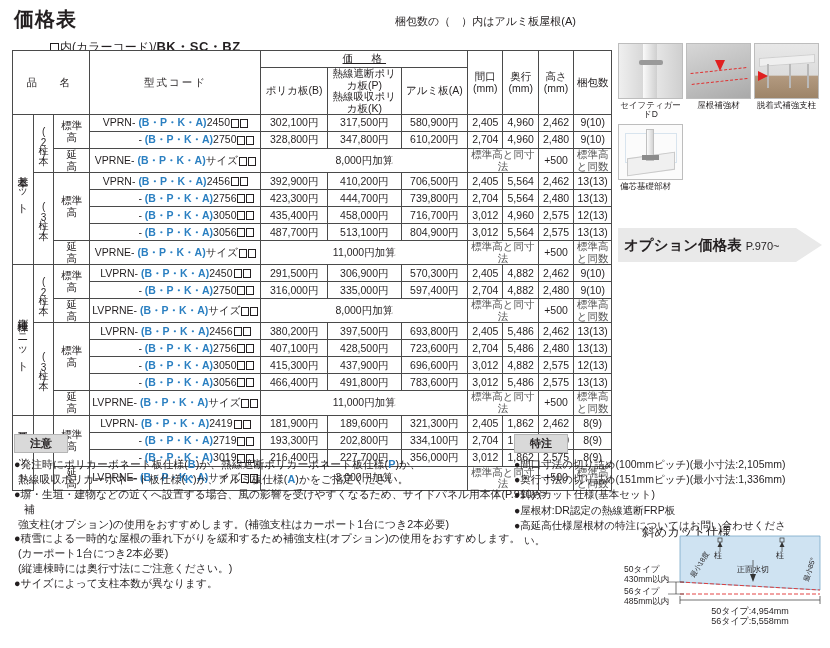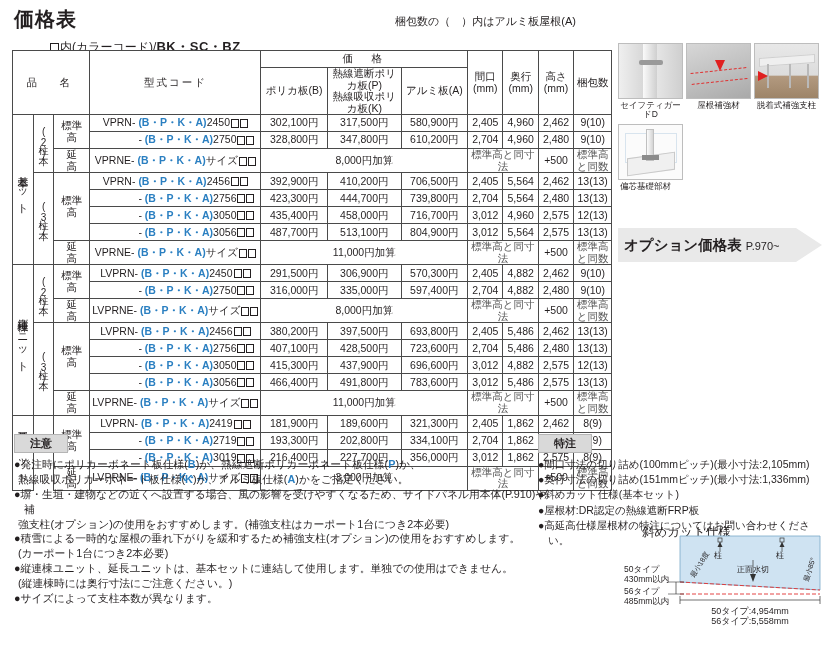--- a/index.html
+++ b/index.html
@@ -48,21 +48,21 @@
     border:1px solid #4a4a4a;
     font-size:10.5px;
     padding:0 2px;
     text-align:center;
     vertical-align:middle;
     font-weight:normal;
     line-height:1.1;
     height:17px;
   }
   table.price th { background:#ffffff; }
-  .hdr-group { font-size:12px; letter-spacing:4px; }
+  .hdr-group { font-size:12px; letter-spacing:4px;text-decoration:underline; }
   .hdr-sm { font-size:9px; line-height:1.05; }
   .hdr-mid { font-size:10.5px; line-height:1.1; }
   .cat {
     width:17px;
     background:#fff;
   }
   .vtext {
     writing-mode: vertical-rl;
     text-orientation: upright;
     white-space:nowrap;
@@ -139,21 +139,21 @@
   .notes { position:absolute; left:14px; top:434px; width:540px; }
   .tagbox {
     display:inline-block; background:#d9d9d9; color:#231f20;
     font-weight:bold; font-size:11px; padding:1px 15px;
     border:1px solid #b5b5b5;
   }
   .notelist { margin-top:4px; }
   .note-li { font-size:10.8px; line-height:1.38; text-indent:-10px; padding-left:10px; }
   .note-sub { font-size:10.8px; line-height:1.38; padding-left:4px; }
 
-  .special { position:absolute; left:538px; top:434px; width:292px; }
+  .special { position:absolute; left:514px; top:434px; width:292px; }
   .sp-li { font-size:10.5px; line-height:1.45; text-indent:-10px; padding-left:10px; }
 
   
   .cutfig { position:absolute; left:620px; top:524px; width:210px; height:120px; }
   .cutfig .cap { font-weight:normal; font-size:12.5px; margin-left:22px; }
   .cutfig svg { position:absolute; left:0; top:0; }
 </style>
 </head>
 <body>
 
@@ -435,21 +435,20 @@
 
   <div class="notes">
     <span class="tagbox">注意</span>
     <div class="notelist" id="notelist">
         <div class="note-li">●発注時にポリカーボネート板仕様(<span class="blue">B</span>)か、熱線遮断ポリカーボネート板仕様(<span class="blue">P</span>)か、</div>
         <div class="note-sub">熱線吸収ポリカーボネート板仕様(<span class="blue">K</span>)か、アルミ板仕様(<span class="blue">A</span>)かをご指定ください。</div>
         <div class="note-li">●塀・生垣・建物などの近くへ設置する場合、風の影響を受けやすくなるため、サイドパネル用本体(P.910)や補</div>
         <div class="note-sub">強支柱(オプション)の使用をおすすめします。(補強支柱はカーポート1台につき2本必要)</div>
         <div class="note-li">●積雪による一時的な屋根の垂れ下がりを緩和するため補強支柱(オプション)の使用をおすすめします。</div>
         <div class="note-sub">(カーポート1台につき2本必要)</div>
-        <div class="note-li">●縦連棟ユニット、延長ユニットは、基本セットに連結して使用します。単独での使用はできません。</div>
         <div class="note-sub">(縦連棟時には奥行寸法にご注意ください。)</div>
         <div class="note-li">●サイズによって支柱本数が異なります。</div>
       </div>
   </div>
 
   <div class="special">
     <span class="tagbox">特注</span>
     <div class="notelist" id="splist">
         <div class="sp-li">●間口寸法の切り詰め(100mmピッチ)(最小寸法:2,105mm)</div>
         <div class="sp-li">●奥行寸法の切り詰め(151mmピッチ)(最小寸法:1,336mm)</div>

